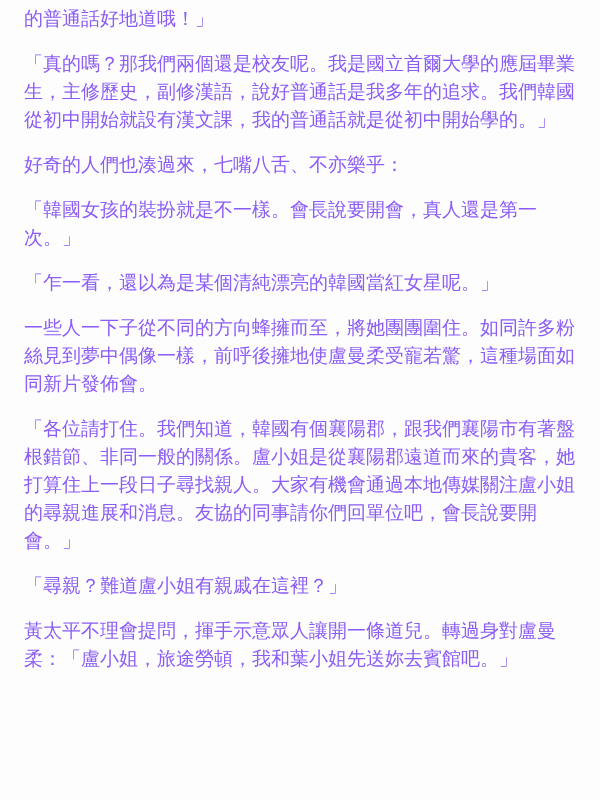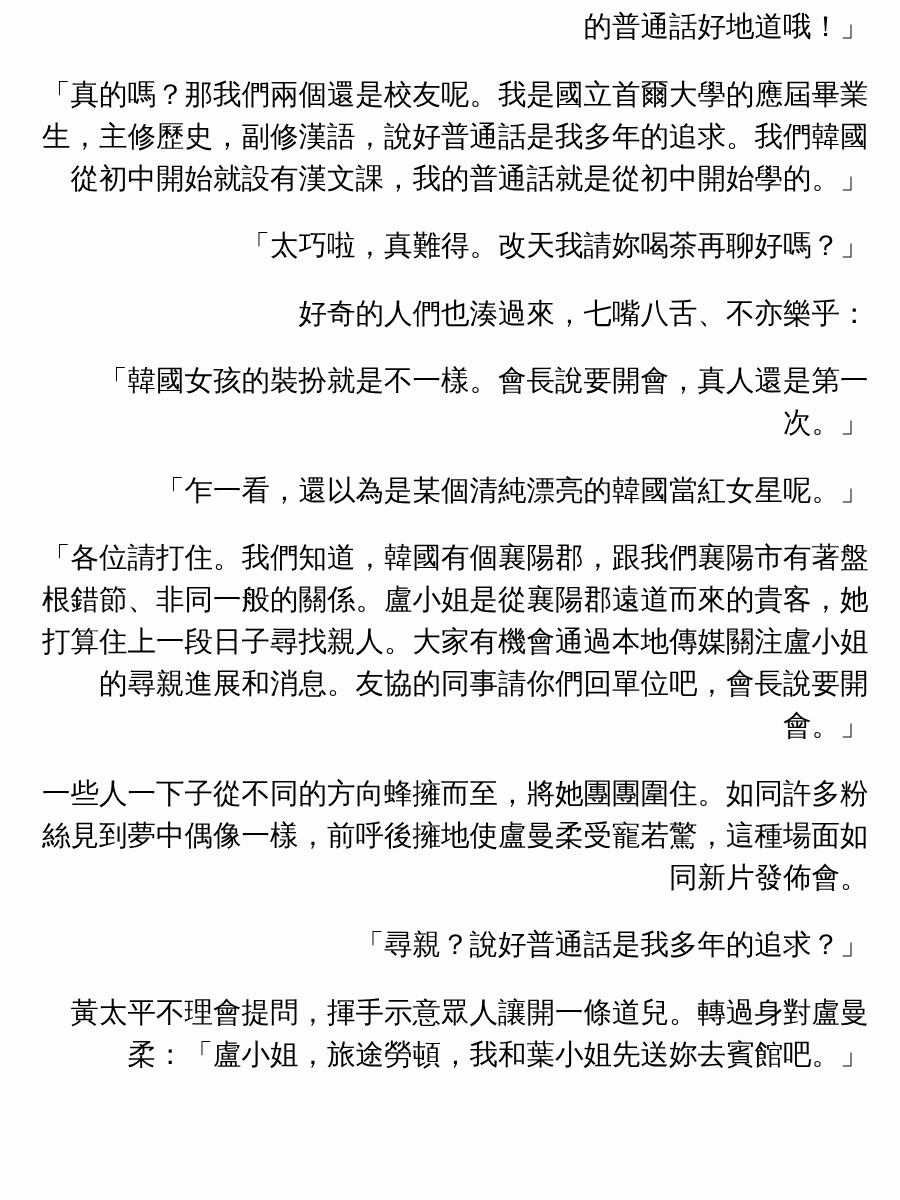--- a/index.html
+++ b/index.html
@@ -13,40 +13,39 @@
     background: #fdfdfd;
   }
   .reader-page {
     box-sizing: border-box;
     width: 600px;
     height: 800px;
     padding: 5px 21px 0 24px;
     font-family: "Liberation Sans", sans-serif;
     font-size: 19px;
     line-height: 28px;
-    color: #000000;
-    text-align: right;
+    color: #8b5cf6;
+    text-align: left;
     overflow: hidden;
   }
   .reader-page p {
     margin: 17px 0;
     word-break: break-all;
   }
   .reader-page p:first-child {
     margin-top: 0;
   }
 </style>
 </head>
 <body>
 
 <main class="reader-page">
   <p>的普通話好地道哦！」</p>
   <p>「真的嗎？那我們兩個還是校友呢。我是國立首爾大學的應屆畢業生，主修歷史，副修漢語，說好普通話是我多年的追求。我們韓國從初中開始就設有漢文課，我的普通話就是從初中開始學的。」</p>
-  <p>「太巧啦，真難得。改天我請妳喝茶再聊好嗎？」</p>
   <p>好奇的人們也湊過來，七嘴八舌、不亦樂乎：</p>
   <p>「韓國女孩的裝扮就是不一樣。會長說要開會，真人還是第一次。」</p>
   <p>「乍一看，還以為是某個清純漂亮的韓國當紅女星呢。」</p>
+  <p>一些人一下子從不同的方向蜂擁而至，將她團團圍住。如同許多粉絲見到夢中偶像一樣，前呼後擁地使盧曼柔受寵若驚，這種場面如同新片發佈會。</p>
   <p>「各位請打住。我們知道，韓國有個襄陽郡，跟我們襄陽市有著盤根錯節、非同一般的關係。盧小姐是從襄陽郡遠道而來的貴客，她打算住上一段日子尋找親人。大家有機會通過本地傳媒關注盧小姐的尋親進展和消息。友協的同事請你們回單位吧，會長說要開會。」</p>
-  <p>一些人一下子從不同的方向蜂擁而至，將她團團圍住。如同許多粉絲見到夢中偶像一樣，前呼後擁地使盧曼柔受寵若驚，這種場面如同新片發佈會。</p>
-  <p>「尋親？說好普通話是我多年的追求？」</p>
+  <p>「尋親？難道盧小姐有親戚在這裡？」</p>
   <p>黃太平不理會提問，揮手示意眾人讓開一條道兒。轉過身對盧曼柔：「盧小姐，旅途勞頓，我和葉小姐先送妳去賓館吧。」</p>
 
 </main>
 
 </body></html>

